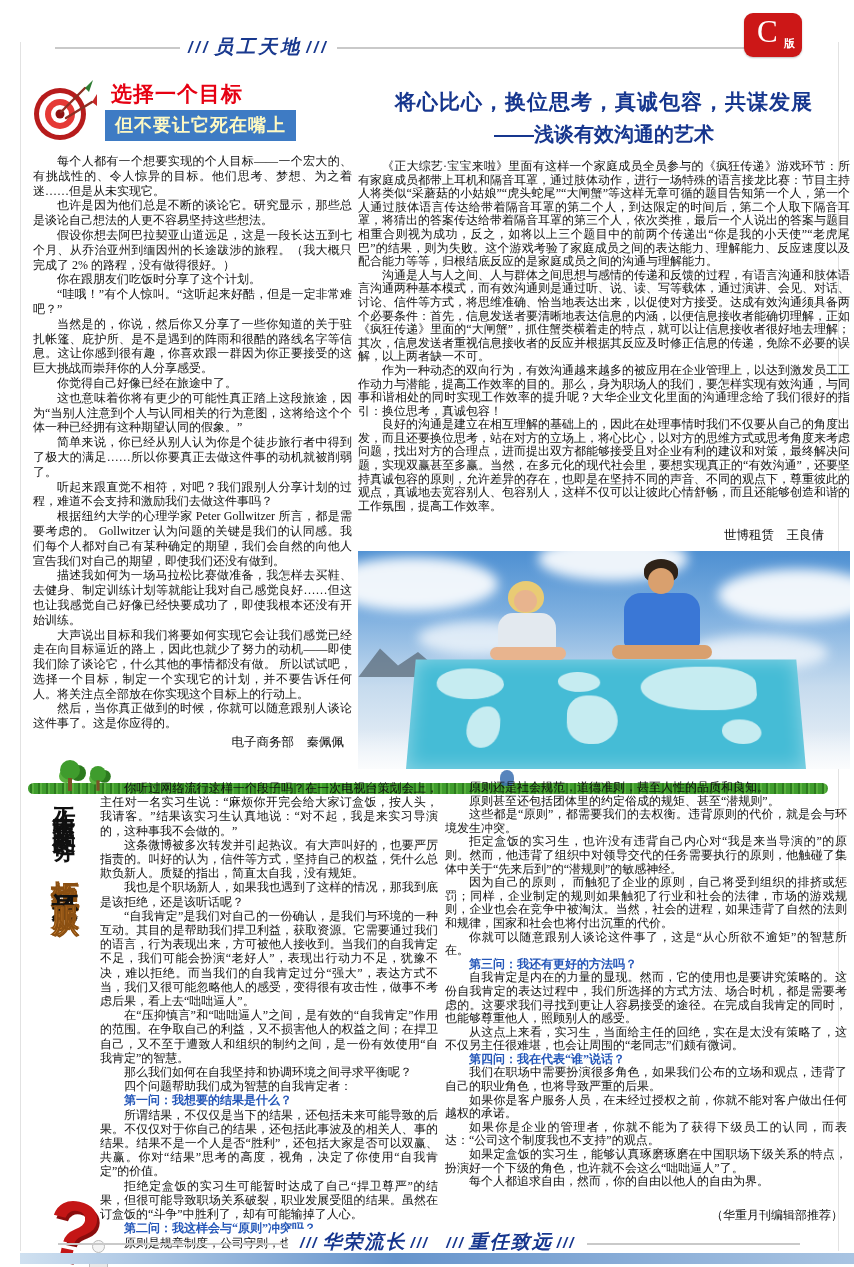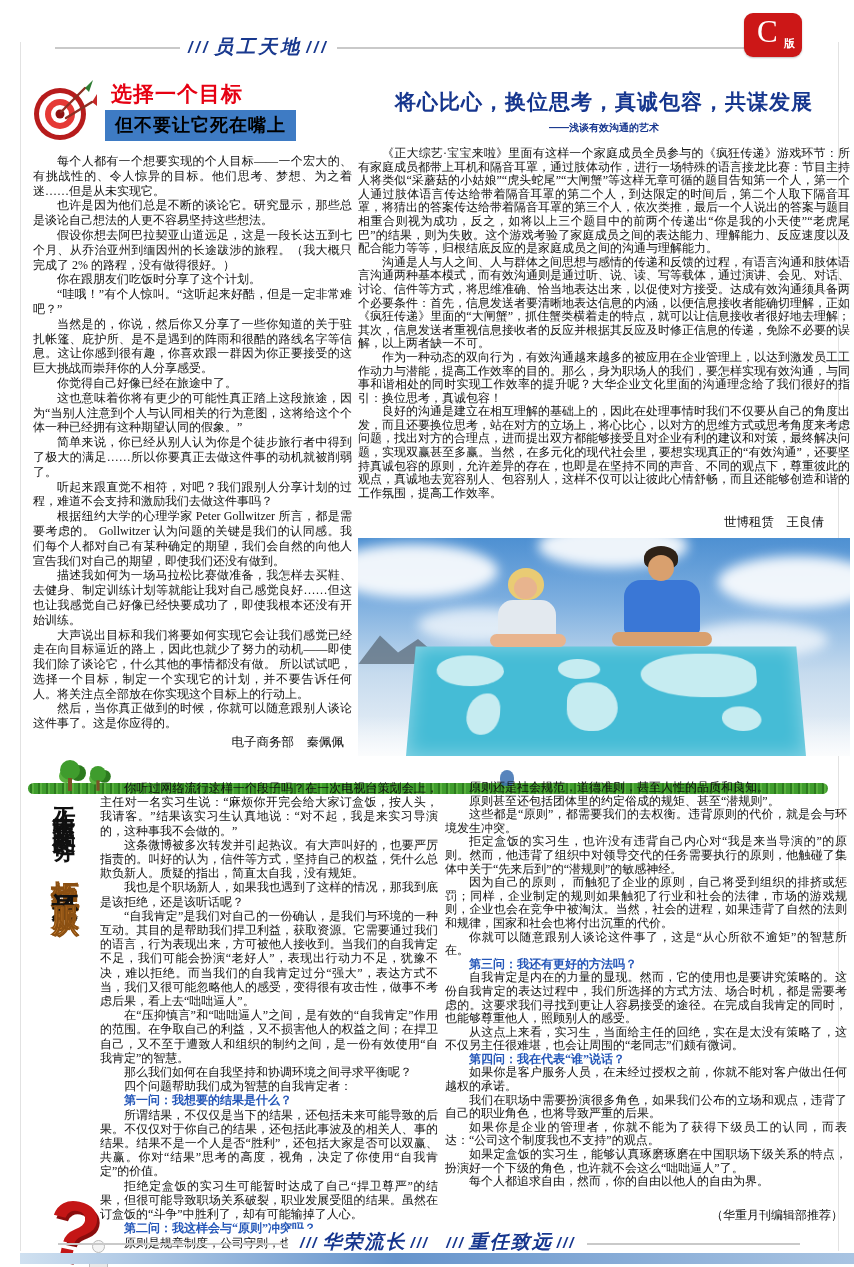--- a/index.html
+++ b/index.html
@@ -21,32 +21,32 @@
                border-radius:9px;color:#fff;box-shadow:0 1px 2px rgba(0,0,0,.25);}
   .edition-letter{position:absolute;left:13px;top:1px;font-size:31px;font-family:"Liberation Serif",serif;}
   .edition-word{position:absolute;right:7px;bottom:6px;font-size:11px;font-weight:bold;}
 
   
   .left-col{position:absolute;left:33px;top:82px;width:319px;}
   .left-title{position:relative;height:64px;}
   .dart-icon{position:absolute;left:-2px;top:-4px;width:66px;height:66px;}
   .lt1{position:absolute;left:78px;top:-2px;color:#e60012;font-family:"Liberation Sans",sans-serif;
        font-weight:900;font-size:21px;letter-spacing:1px;}
-  .lt2{position:absolute;left:72px;top:28px;background:#3e7bc4;color:#000000;
+  .lt2{position:absolute;left:72px;top:28px;background:#3e7bc4;color:#fef9c3;
        font-family:"Liberation Sans",sans-serif;font-weight:900;font-size:18px;
        padding:3px 10px 4px;letter-spacing:1px;}
   .left-body{margin-top:8px;font-size:12px;line-height:14.8px;}
   .byline{text-align:right;padding-right:8px;font-size:12.5px;margin-top:3px;}
 
   
   .right-col{position:absolute;left:358px;top:88px;width:492px;}
   .r-title{text-align:center;color:#16368e;font-family:"Liberation Sans",sans-serif;
            font-weight:900;font-size:21px;letter-spacing:1px;}
   .r-sub{text-align:center;color:#16368e;font-family:"Liberation Sans",sans-serif;
-         font-weight:900;font-size:10px;margin-top:5px;}
+         font-weight:900;font-size:20px;margin-top:5px;}
   .r-body{margin-top:12px;font-size:12px;line-height:13.6px;}
   .r-byline{text-align:right;padding-right:26px;font-size:12.5px;margin-top:14px;}
 
   
   .photo{position:relative;margin-top:7px;width:492px;height:218px;overflow:hidden;
          background:linear-gradient(180deg,#4e90d2 0%,#7fb0e0 30%,#c6dbee 62%,#eef3f8 100%);}
   .cloud{position:absolute;background:#fff;border-radius:50%;filter:blur(6px);opacity:.9;}
   .mountain{position:absolute;left:0;top:92px;width:100px;height:34px;background:#5b6b7a;opacity:.75;
             clip-path:polygon(0 100%,22% 15%,40% 65%,60% 25%,78% 70%,100% 100%);}
   .haze{position:absolute;left:0;bottom:0;width:100%;height:40px;
@@ -259,22 +259,22 @@
       <p class="para kind-n">原则还是社会规范，道德准则，甚至人性的品质和良知。</p>
       <p class="para kind-n">原则甚至还包括团体里的约定俗成的规矩、甚至“潜规则”。</p>
       <p class="para kind-n">这些都是“原则”，都需要我们的去权衡。违背原则的代价，就是会与环境发生冲突。</p>
       <p class="para kind-n">拒定盒饭的实习生，也许没有违背自己内心对“我是来当导演的”的原则。然而，他违背了组织中对领导交代的任务需要执行的原则，他触碰了集体中关于“先来后到”的“潜规则”的敏感神经。</p>
       <p class="para kind-n">因为自己的原则， 而触犯了企业的原则，自己将受到组织的排挤或惩罚；同样，企业制定的规则如果触犯了行业和社会的法律，市场的游戏规则，企业也会在竞争中被淘汰。当然，社会的进程，如果违背了自然的法则和规律，国家和社会也将付出沉重的代价。</p>
       <p class="para kind-n">你就可以随意跟别人谈论这件事了，这是“从心所欲不逾矩”的智慧所在。</p>
       <p class="para kind-q">第三问：我还有更好的方法吗？</p>
       <p class="para kind-n">自我肯定是内在的力量的显现。然而，它的使用也是要讲究策略的。这份自我肯定的表达过程中，我们所选择的方式方法、场合时机，都是需要考虑的。这要求我们寻找到更让人容易接受的途径。在完成自我肯定的同时，也能够尊重他人，照顾别人的感受。</p>
       <p class="para kind-n">从这点上来看，实习生，当面给主任的回绝，实在是太没有策略了，这不仅另主任很难堪，也会让周围的“老同志”们颇有微词。</p>
       <p class="para kind-q">第四问：我在代表“谁”说话？</p>
+      <p class="para kind-n">我们在职场中需要扮演很多角色，如果我们公布的立场和观点，违背了自己的职业角色，也将导致严重的后果。</p>
       <p class="para kind-n">如果你是客户服务人员，在未经过授权之前，你就不能对客户做出任何越权的承诺。</p>
-      <p class="para kind-n">我们在职场中需要扮演很多角色，如果我们公布的立场和观点，违背了自己的职业角色，也将导致严重的后果。</p>
       <p class="para kind-n">如果你是企业的管理者，你就不能为了获得下级员工的认同，而表达：“公司这个制度我也不支持”的观点。</p>
       <p class="para kind-n">如果定盒饭的实习生，能够认真琢磨琢磨在中国职场下级关系的特点，扮演好一个下级的角色，也许就不会这么“咄咄逼人”了。</p>
       <p class="para kind-n">每个人都追求自由，然而，你的自由以他人的自由为界。</p>
       <p class="para kind-r">（华重月刊编辑部推荐）</p>
     </div>
 
   <div class="footer-rule"></div>
   <div class="footer-text">
     <span class="slog">华荣流长</span>
     <span class="slog">重任致远</span>

